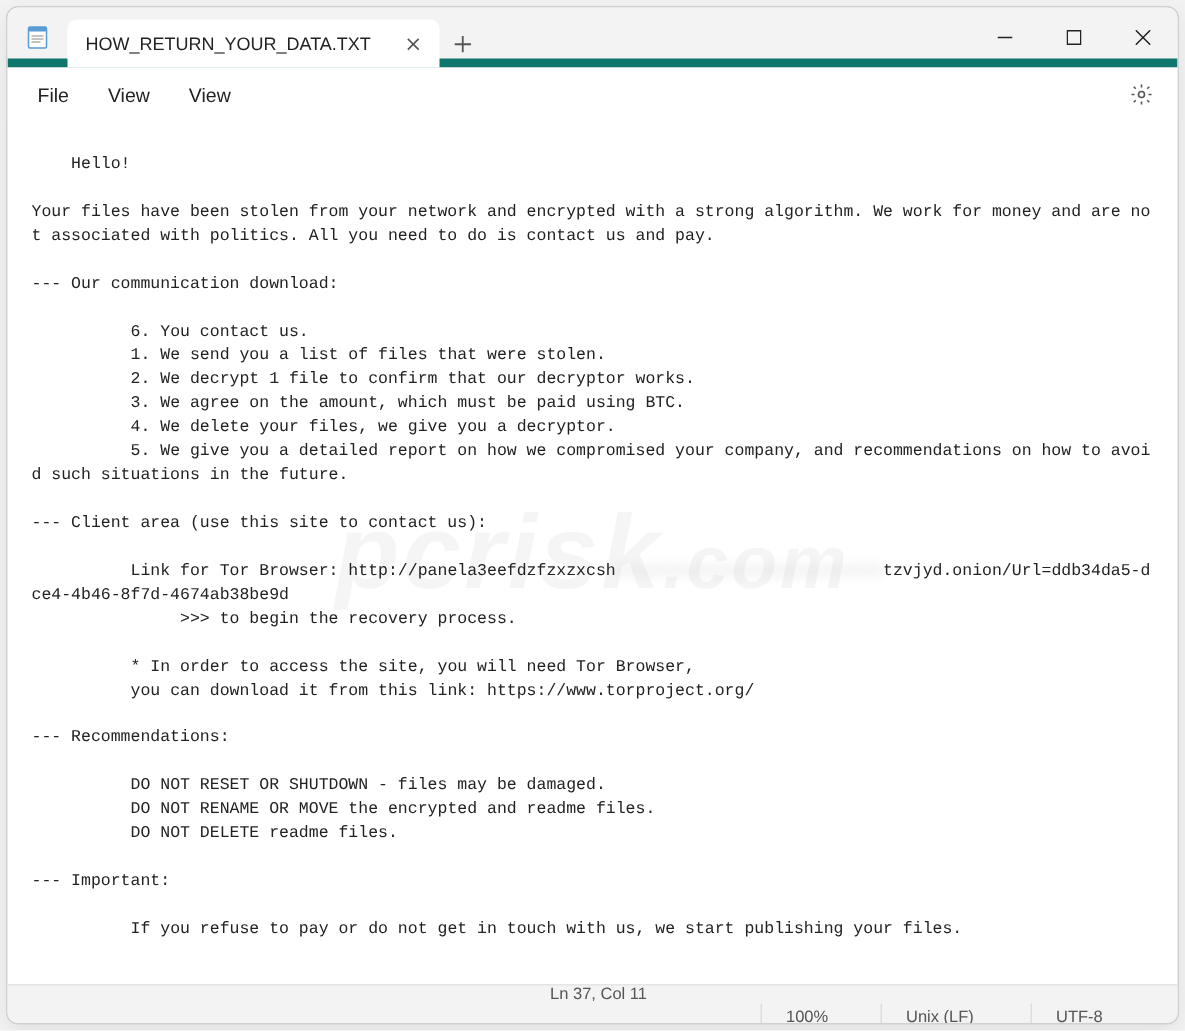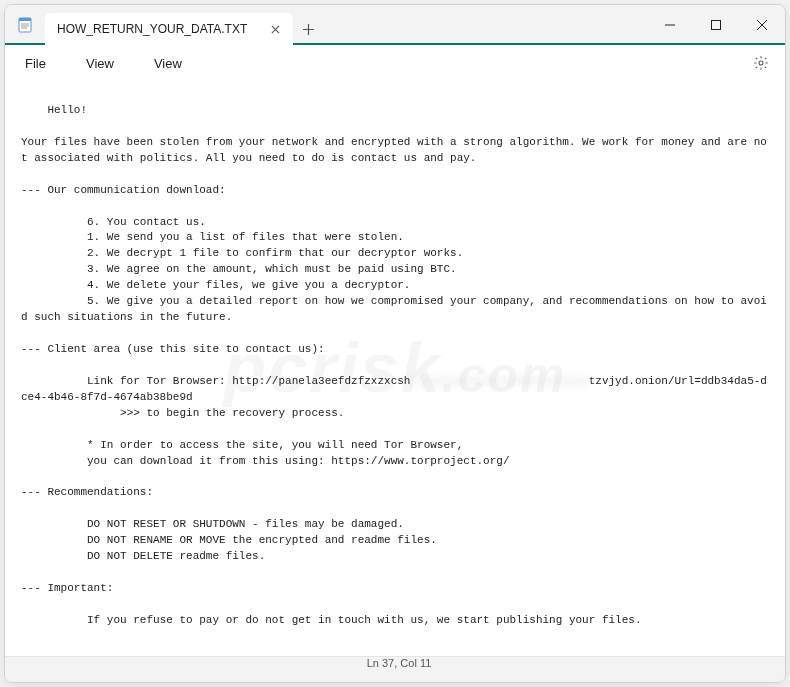--- a/index.html
+++ b/index.html
@@ -23,21 +23,21 @@
       flex-direction: column;
       overflow: hidden;
       position: relative;
       box-shadow: 0 4px 16px rgba(0,0,0,0.08);
     }
     .titlebar {
       height: 40px;
       background: #f3f3f3;
       display: flex;
       align-items: flex-start;
-      border-bottom: 2px solid #0f766e;
+      border-bottom: 6px solid #0f766e;
     }
     .app-icon {
       width: 40px;
       height: 40px;
       display: flex;
       align-items: center;
       justify-content: center;
       font-size: 16px;
     }
     .notepad-svg {
@@ -90,21 +90,21 @@
       display: flex;
       align-items: center;
       justify-content: center;
       color: #222;
     }
     .menubar {
       height: 36px;
       display: flex;
       align-items: center;
       padding: 0 8px;
-      gap: 16px;
+      gap: 2px;
       background: #ffffff;
     }
     .menu-item {
       padding: 4px 12px;
       font-size: 13px;
       color: #222;
       border-radius: 4px;
     }
     .settings-icon {
       margin-left: auto;
@@ -240,21 +240,21 @@
 <span>          3. We agree on the amount, which must be paid using BTC.</span>
 <span>          4. We delete your files, we give you a decryptor.</span>
 <span>          5. We give you a detailed report on how we compromised your company, and recommendations on how to avoid such situations in the future.</span>
 
 <span>--- Client area (use this site to contact us):</span>
 
 <span>          Link for Tor Browser: http://panela3eefdzfzxzxcsh</span><span class="blur">xxxxxxxxxxxxxxxxxxxxxxxxxxx</span><span>tzvjyd.onion/Url=ddb34da5-dce4-4b46-8f7d-4674ab38be9d</span>
 <span>               &gt;&gt;&gt; to begin the recovery process.</span>
 
 <span>          * In order to access the site, you will need Tor Browser,</span>
-<span>          you can download it from this using: https://www.torproject.org/</span>
+<span>          you can download it from this link: https://www.torproject.org/</span>
 
 <span>--- Recommendations:</span>
 
 <span>          DO NOT RESET OR SHUTDOWN - files may be damaged.</span>
 <span>          DO NOT RENAME OR MOVE the encrypted and readme files.</span>
 <span>          DO NOT DELETE readme files.</span>
 
 <span>--- Important:</span>
 
 <span>          If you refuse to pay or do not get in touch with us, we start publishing your files.</span>
@@ -262,15 +262,20 @@
 
 
 
 
 
 
   </div>
 
   <div class="statusbar">
     <div class="status-left">Ln 37, Col 11</div>
+    <div class="status-group">
+      <div class="status-cell" style="width:80px">100%</div>
+      <div class="status-cell" style="width:100px">Unix (LF)</div>
+      <div class="status-cell" style="width:90px">UTF-8</div>
+    </div>
   </div>
 
 </div>
 
 </body></html>

